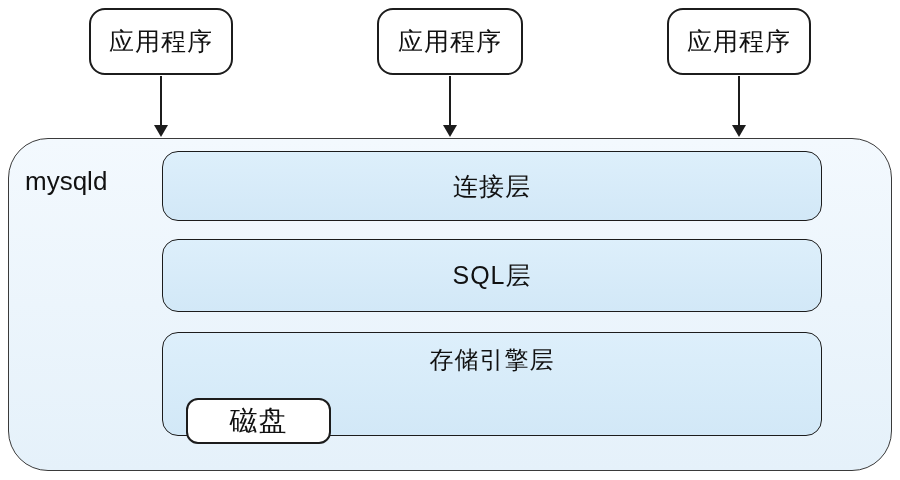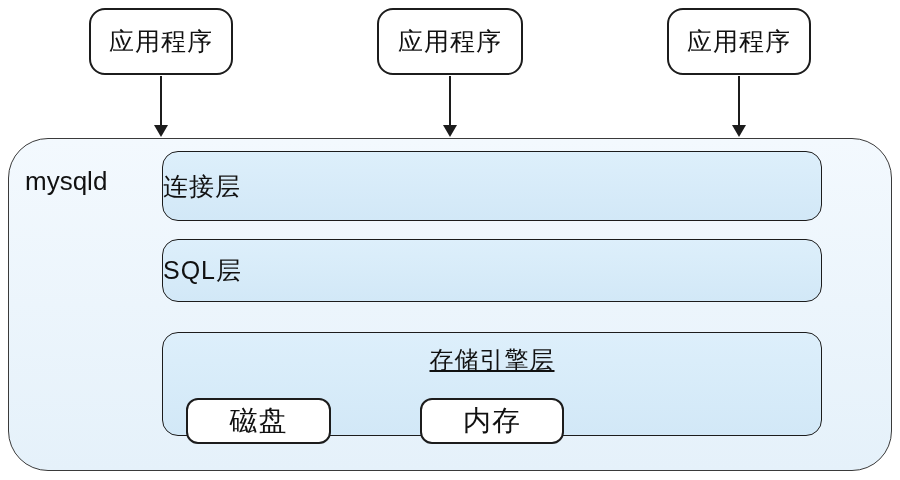--- a/index.html
+++ b/index.html
@@ -49,29 +49,28 @@
   }
   .server-label {
     position:absolute; left:25px; top:166px; font-size:26px; color:#111;
   }
 
   
   .layer {
     position:absolute; left:162px; width:660px;
     background:linear-gradient(180deg, var(--layer-bg-top), var(--layer-bg-bottom));
     border:1.5px solid var(--border); border-radius:16px;
-    display:flex; align-items:center; justify-content:flex-start;
+    display:flex; align-items:center; justify-content:center;
     font-size:25px; letter-spacing:1px;
   }
   .layer.l1 { top:151px; height:70px; }
-  .layer.l2 { top:239px; height:63px; }
+  .layer.l2 { top:239px; height:73px; }
   .layer.l3 {
     top:332px; height:104px; border-radius:16px;
     display:block;
-    text-decoration:underline;
   }
   .layer3-title {
     margin-top:11px; text-align:center; font-size:24px; letter-spacing:1px;
   }
   .engine {
     position:absolute; top:65px; height:46px;
     background:var(--box-bg); border:2px solid var(--border); border-radius:12px;
     display:flex; align-items:center; justify-content:center;
     font-size:28px; letter-spacing:1px;
   }
@@ -116,18 +115,15 @@
 
   <div class="layer l2">
     <span>SQL层</span>
   </div>
 
   <div class="layer l3">
     <div class="layer3-title">存储引擎层</div>
     <div class="engine e1">
       <span>磁盘</span>
     </div>
-    <div class="engine e2">
-      <span>内存</span>
-    </div>
   </div>
 
 </div>
 
 </body></html>

